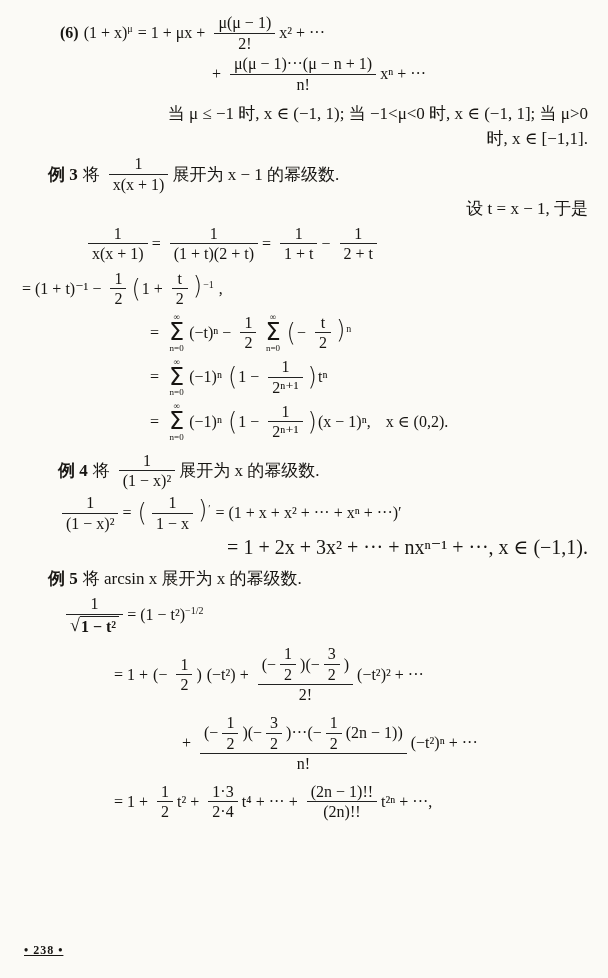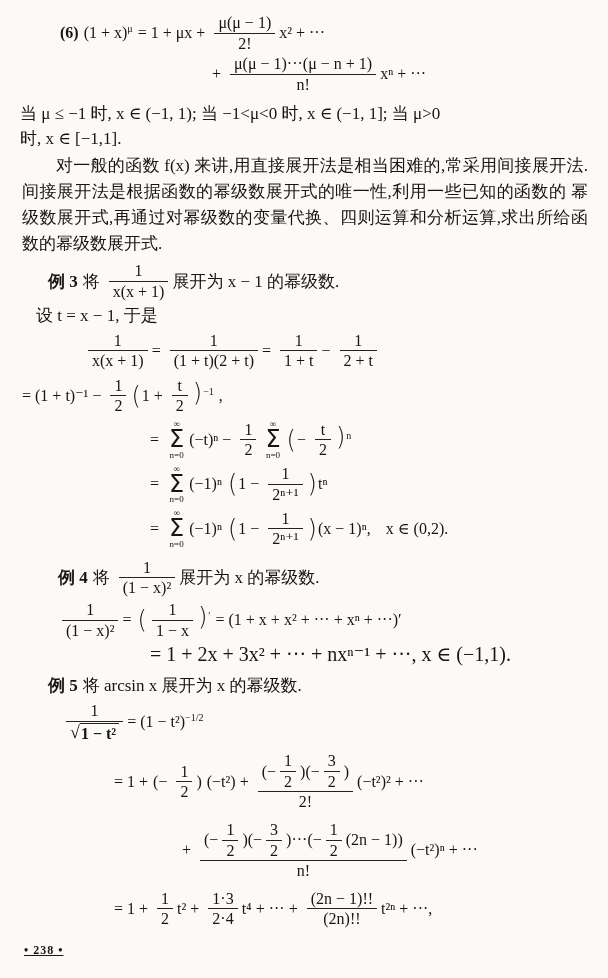--- a/index.html
+++ b/index.html
@@ -9,21 +9,21 @@
     color:#171512;
     font-family:"Liberation Serif","DejaVu Serif",serif;
     overflow:hidden;
   }
   .page {
     position:relative;
     box-sizing:border-box;
     width:608px; height:978px;
     padding:14px 20px 0 22px;
   }
-  .textline { font-size:17px; line-height:23px; white-space:nowrap; }
+  .textline { font-size:17px; line-height:23px; white-space:nowrap;text-align:right; }
   .para {
     font-size:17px; line-height:26px;
     text-align:justify; text-indent:2em;
     margin-top:3px;
   }
   .row { display:flex; align-items:center; font-size:16px; }
   .row > * { flex:none; }
   .gap > * { margin-right:5px; }
   .frac {
     display:inline-flex; flex-direction:column; align-items:center;
@@ -71,21 +71,20 @@
     <span class="frac">
       <span class="num">μ(μ − 1)···(μ − n + 1)</span>
       <span class="den">n!</span>
     </span>
     <span>xⁿ + ···</span>
   </div>
 
   <div class="textline" style="margin-top:9px;margin-left:-2px">当 μ ≤ −1 时, x ∈ (−1, 1);  当 −1&lt;μ&lt;0 时, x ∈ (−1, 1];  当 μ&gt;0</div>
   <div class="textline" style="margin-top:2px;margin-left:-2px">时, x ∈ [−1,1].</div>
 
-  <div class="para">对一般的函数 f(x) 来讲,用直接展开法是相当困难的,常采用间接展开法. 间接展开法是根据函数的幂级数展开式的唯一性,利用一些已知的函数的 幂级数展开式,再通过对幂级数的变量代换、四则运算和分析运算,求出所给函数的幂级数展开式.</div>
 
   <div class="row gap" style="margin-left:26px;margin-top:5px;font-size:17px">
     <span class="lbl">例 3</span>
     <span>将</span>
     <span class="frac" style="font-size:16px">
       <span class="num">1</span>
       <span class="den">x(x + 1)</span>
     </span>
     <span>展开为 x − 1 的幂级数.</span>
   </div>

